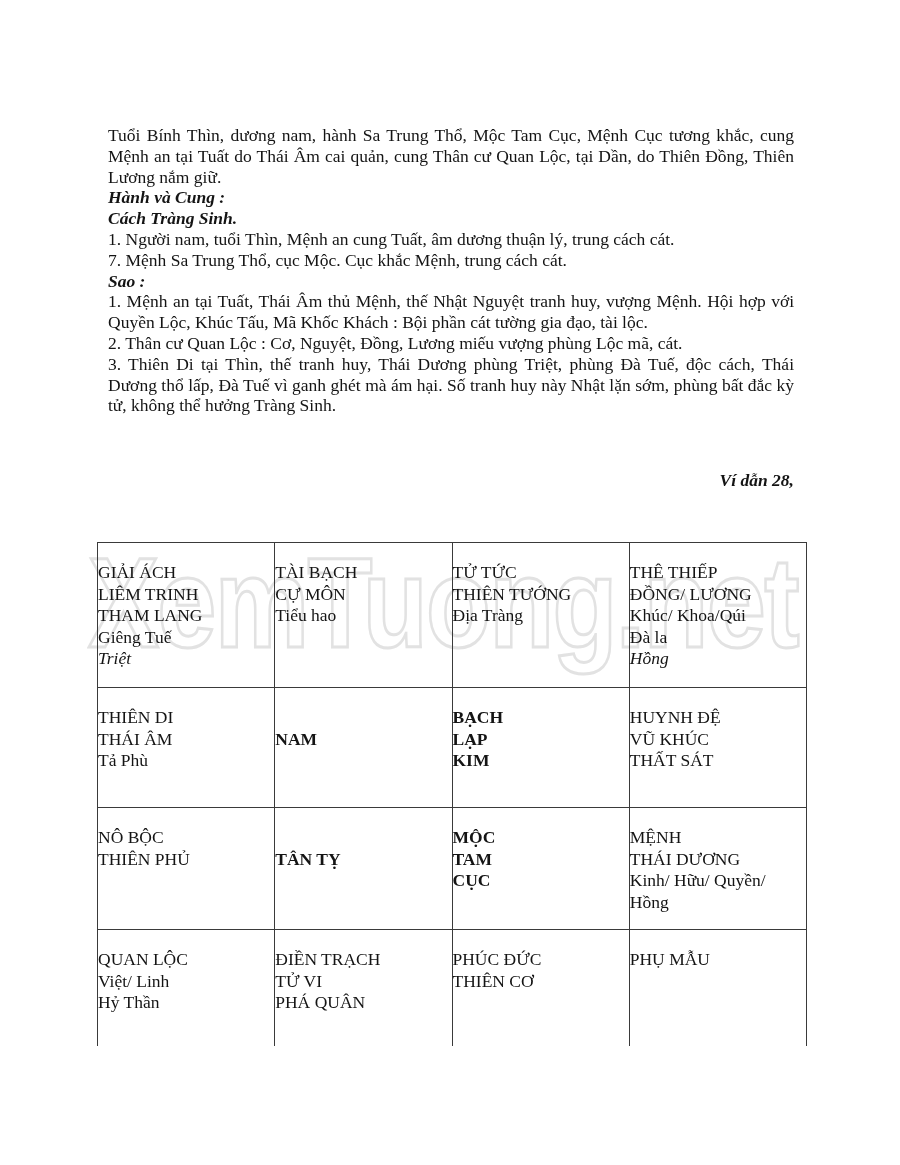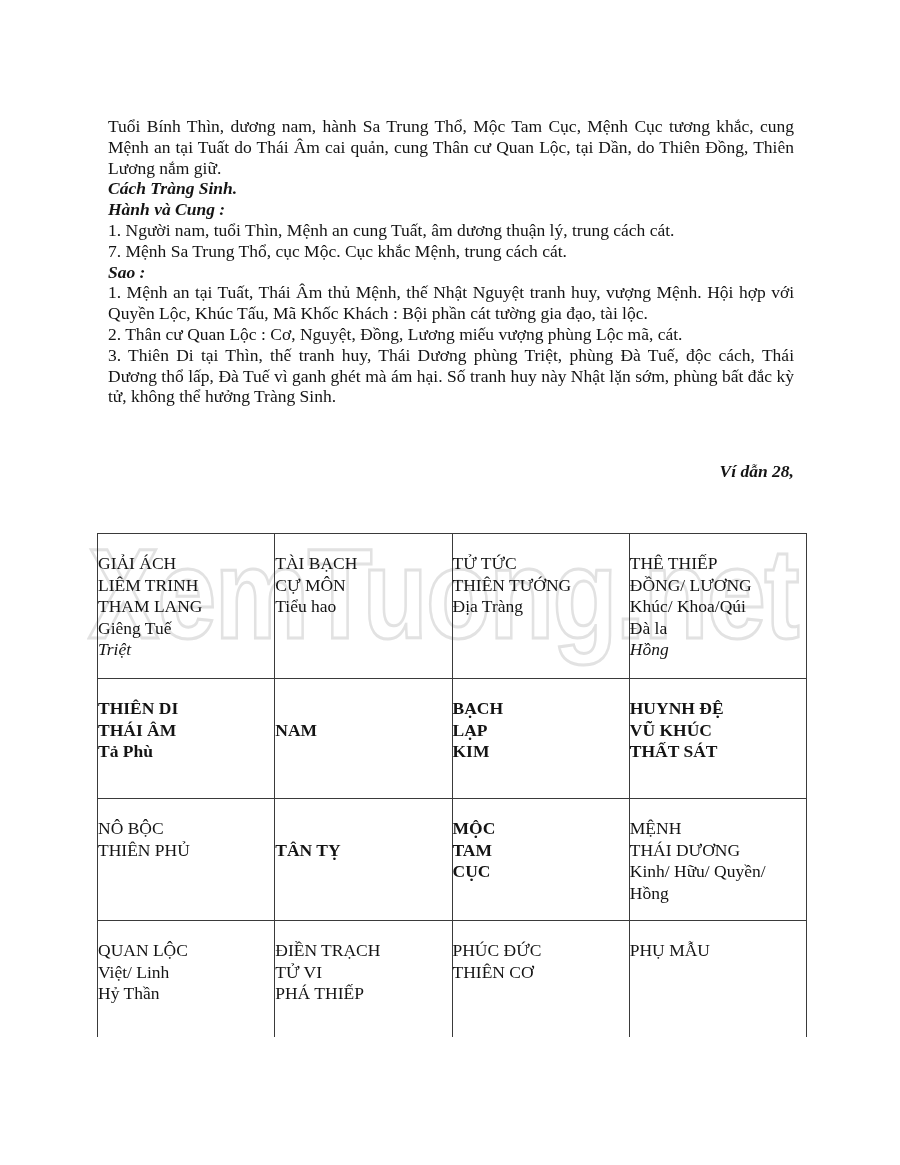--- a/index.html
+++ b/index.html
@@ -1,21 +1,21 @@
 <!DOCTYPE html>
 <html><head>
 <meta charset="utf-8">
 <style>
   * { margin: 0; padding: 0; box-sizing: border-box; }
   html, body { background: #ffffff; }
   .page {
     position: relative;
     width: 900px;
     height: 1037px;
-    margin: 0 auto;
+    margin: 9px auto;
     background: #ffffff;
     font-family: "Liberation Serif", serif;
     color: #141414;
     overflow: hidden;
   }
   .content {
     position: absolute;
     left: 108px;
     top: 116px;
     width: 686px;
@@ -49,21 +49,21 @@
   table.lasso td {
     border: 1px solid #3a3a3a;
     vertical-align: top;
     text-align: left;
     padding-top: 19px;
     font-size: 17.5px;
     line-height: 21.5px;
     background: transparent;
   }
   table.lasso tr:nth-child(1) td { height: 145px; }
-  table.lasso tr:nth-child(2) td { height: 120px; font-weight: bold; }
+  table.lasso tr:nth-child(2) td { height: 120px; }
   table.lasso tr:nth-child(3) td { height: 122px; }
   table.lasso tr:nth-child(4) td { height: 124px; }
   table.lasso td.bold { font-weight: bold; }
   .cell-line.italic { font-style: italic; }
 
   
   .watermark {
     position: absolute;
     left: 88px;
     top: 520px;
@@ -104,22 +104,22 @@
   }
   .footer-brand { text-decoration: none; cursor: pointer; }
 </style>
 </head>
 <body>
 
 <div class="page">
 
   <div class="content">
     <div class="para">Tuổi Bính Thìn, dương nam, hành Sa Trung Thổ, Mộc Tam Cục, Mệnh Cục tương khắc, cung Mệnh an tại Tuất do Thái Âm cai quản, cung Thân cư Quan Lộc, tại Dần, do Thiên Đồng, Thiên Lương nắm giữ.</div>
+    <div class="heading-bi">Hành và Cung :</div>
     <div class="heading-bi">Cách Tràng Sinh.</div>
-    <div class="heading-bi">Hành và Cung :</div>
     <div class="list-item">1. Người nam, tuổi Thìn, Mệnh an cung Tuất, âm dương thuận lý, trung cách cát.</div>
     <div class="list-item">7. Mệnh Sa Trung Thổ, cục Mộc. Cục khắc Mệnh, trung cách cát.</div>
     <div class="heading-bi">Sao :</div>
     <div class="list-item">1. Mệnh an tại Tuất, Thái Âm thủ Mệnh, thế Nhật Nguyệt tranh huy, vượng Mệnh. Hội hợp với Quyền Lộc, Khúc Tấu, Mã Khốc Khách : Bội phần cát tường gia đạo, tài lộc.</div>
     <div class="list-item">2. Thân cư Quan Lộc : Cơ, Nguyệt, Đồng, Lương miếu vượng phùng Lộc mã, cát.</div>
     <div class="list-item">3. Thiên Di tại Thìn, thế tranh huy, Thái Dương phùng Triệt, phùng Đà Tuế, độc cách, Thái Dương thổ lấp, Đà Tuế vì ganh ghét mà ám hại. Số tranh huy này Nhật lặn sớm, phùng bất đắc kỳ tử, không thể hưởng Tràng Sinh.</div>
 
     <div class="example-block">
       <div class="heading-bi">Ví dẫn 28,</div>
     </div>
@@ -200,21 +200,21 @@
           </tr>
           <tr>
             <td>
               <div class="cell-line">QUAN LỘC</div>
               <div class="cell-line">Việt/ Linh</div>
               <div class="cell-line">Hỷ Thần</div>
             </td>
             <td>
               <div class="cell-line">ĐIỀN TRẠCH</div>
               <div class="cell-line">TỬ VI</div>
-              <div class="cell-line">PHÁ THIẾP</div>
+              <div class="cell-line">PHÁ QUÂN</div>
             </td>
             <td>
               <div class="cell-line">PHÚC ĐỨC</div>
               <div class="cell-line">THIÊN CƠ</div>
             </td>
             <td>
               <div class="cell-line">PHỤ MẪU</div>
             </td>
           </tr>
         </tbody>

